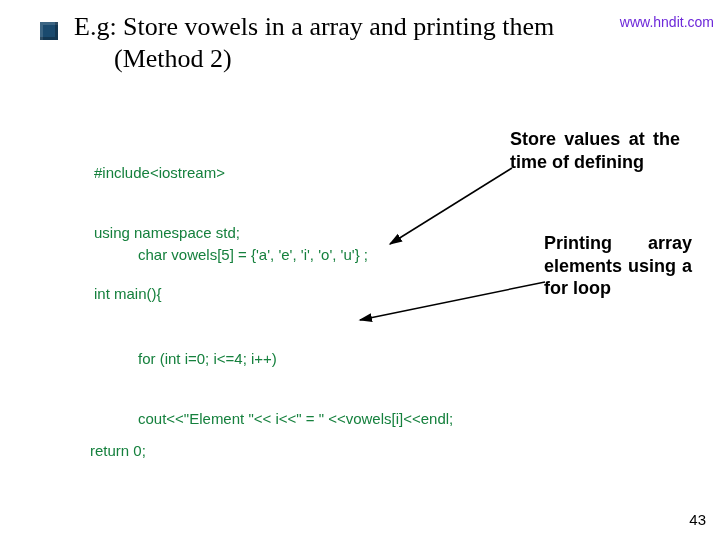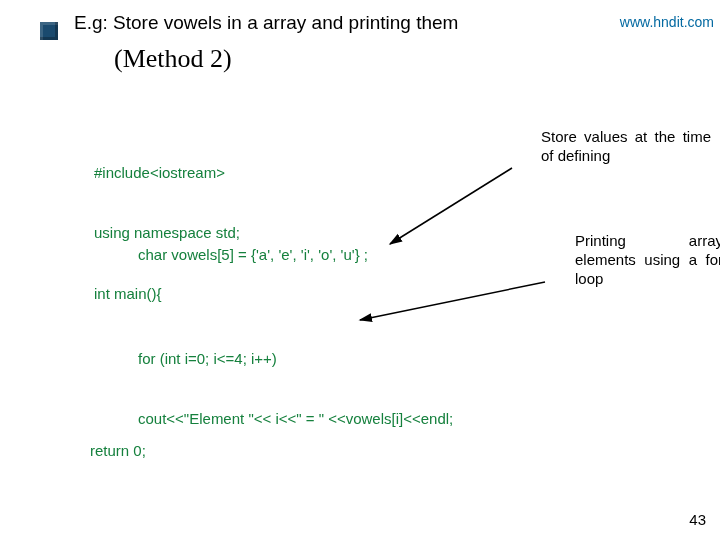--- a/index.html
+++ b/index.html
@@ -24,37 +24,37 @@
     top: 22px;
     width: 18px;
     height: 18px;
     background: #1a4a6e;
     box-shadow: inset -3px -3px 0 rgba(0,0,0,0.25), inset 3px 3px 0 rgba(255,255,255,0.15);
   }
   .title-line1 {
     position: absolute;
     left: 74px;
     top: 12px;
-    font-size: 19px;
-    font-family: Liberation Sans, sans-serif;
+    font-size: 26px;
+    font-family: Liberation Serif, serif;
   }
   .title-line2 {
     position: absolute;
     left: 114px;
     top: 44px;
     font-size: 26px;
     font-family: 'Times New Roman', Times, serif;
   }
   .watermark {
     position: absolute;
     right: 6px;
     top: 14px;
     font-family: Arial, Helvetica, sans-serif;
     font-size: 14px;
-    color: #0369a1;
+    color: #6d28d9;
     font-weight: 400;
     margin-left: 44px;
   }
   .code {
     font-family: "Segoe UI", "Candara", "Trebuchet MS", Arial, sans-serif;
     font-size: 15px;
     color: #15803d;
     white-space: pre;
   }
   .code-block1 {
@@ -75,25 +75,24 @@
     line-height: 1.35;
   }
   .code-block-return {
     position: absolute;
     left: 90px;
     top: 400px;
     line-height: 1.35;
   }
   .note {
     font-family: "Segoe UI", "Candara", "Trebuchet MS", Arial, sans-serif;
-    font-weight: 400;
-    font-size: 15px;
+    font-weight: 700;
+    font-size: 18px;
     color: #000;
     text-align: justify;
-    margin-left: 31px;
   }
   .note1 {
     position: absolute;
     left: 510px;
     top: 128px;
     width: 170px;
     line-height: 1.25;
   }
   .note2 {
     position: absolute;

